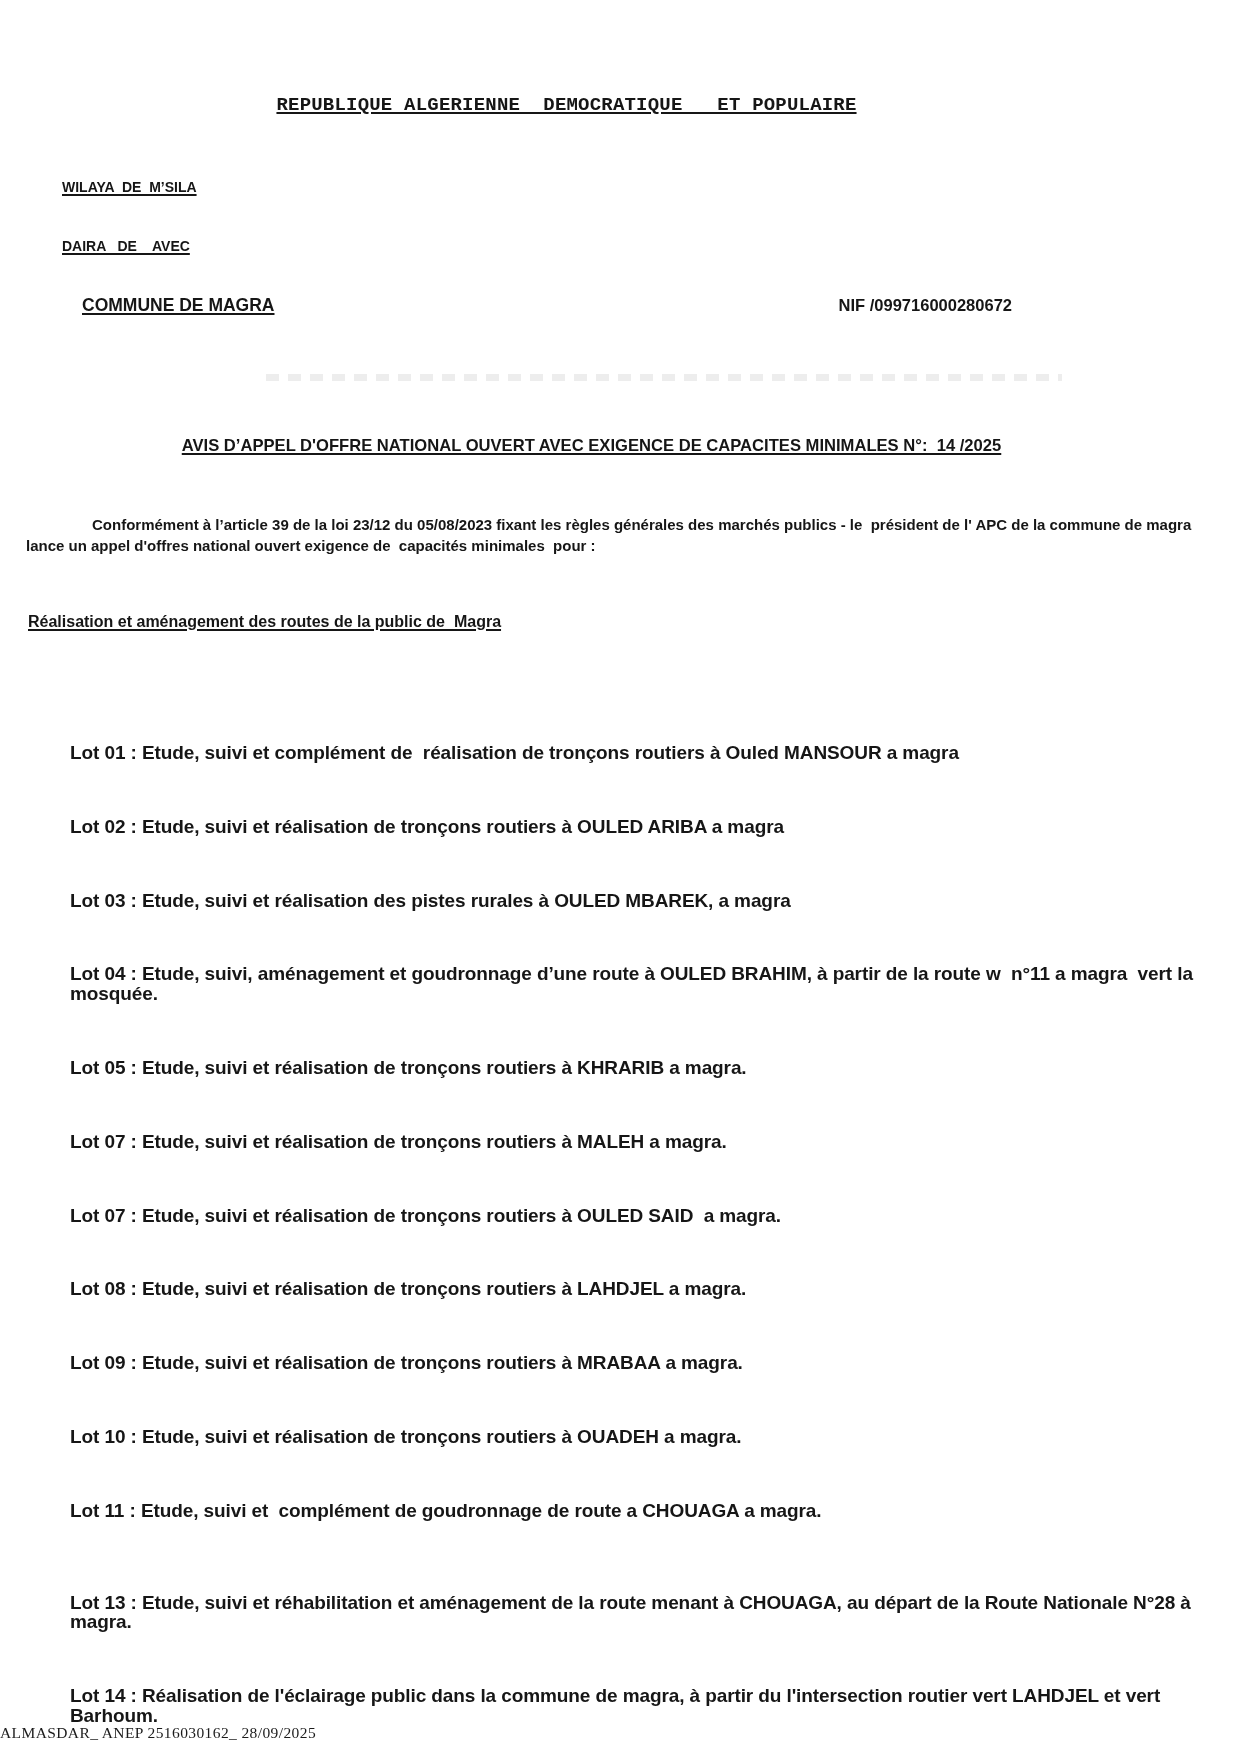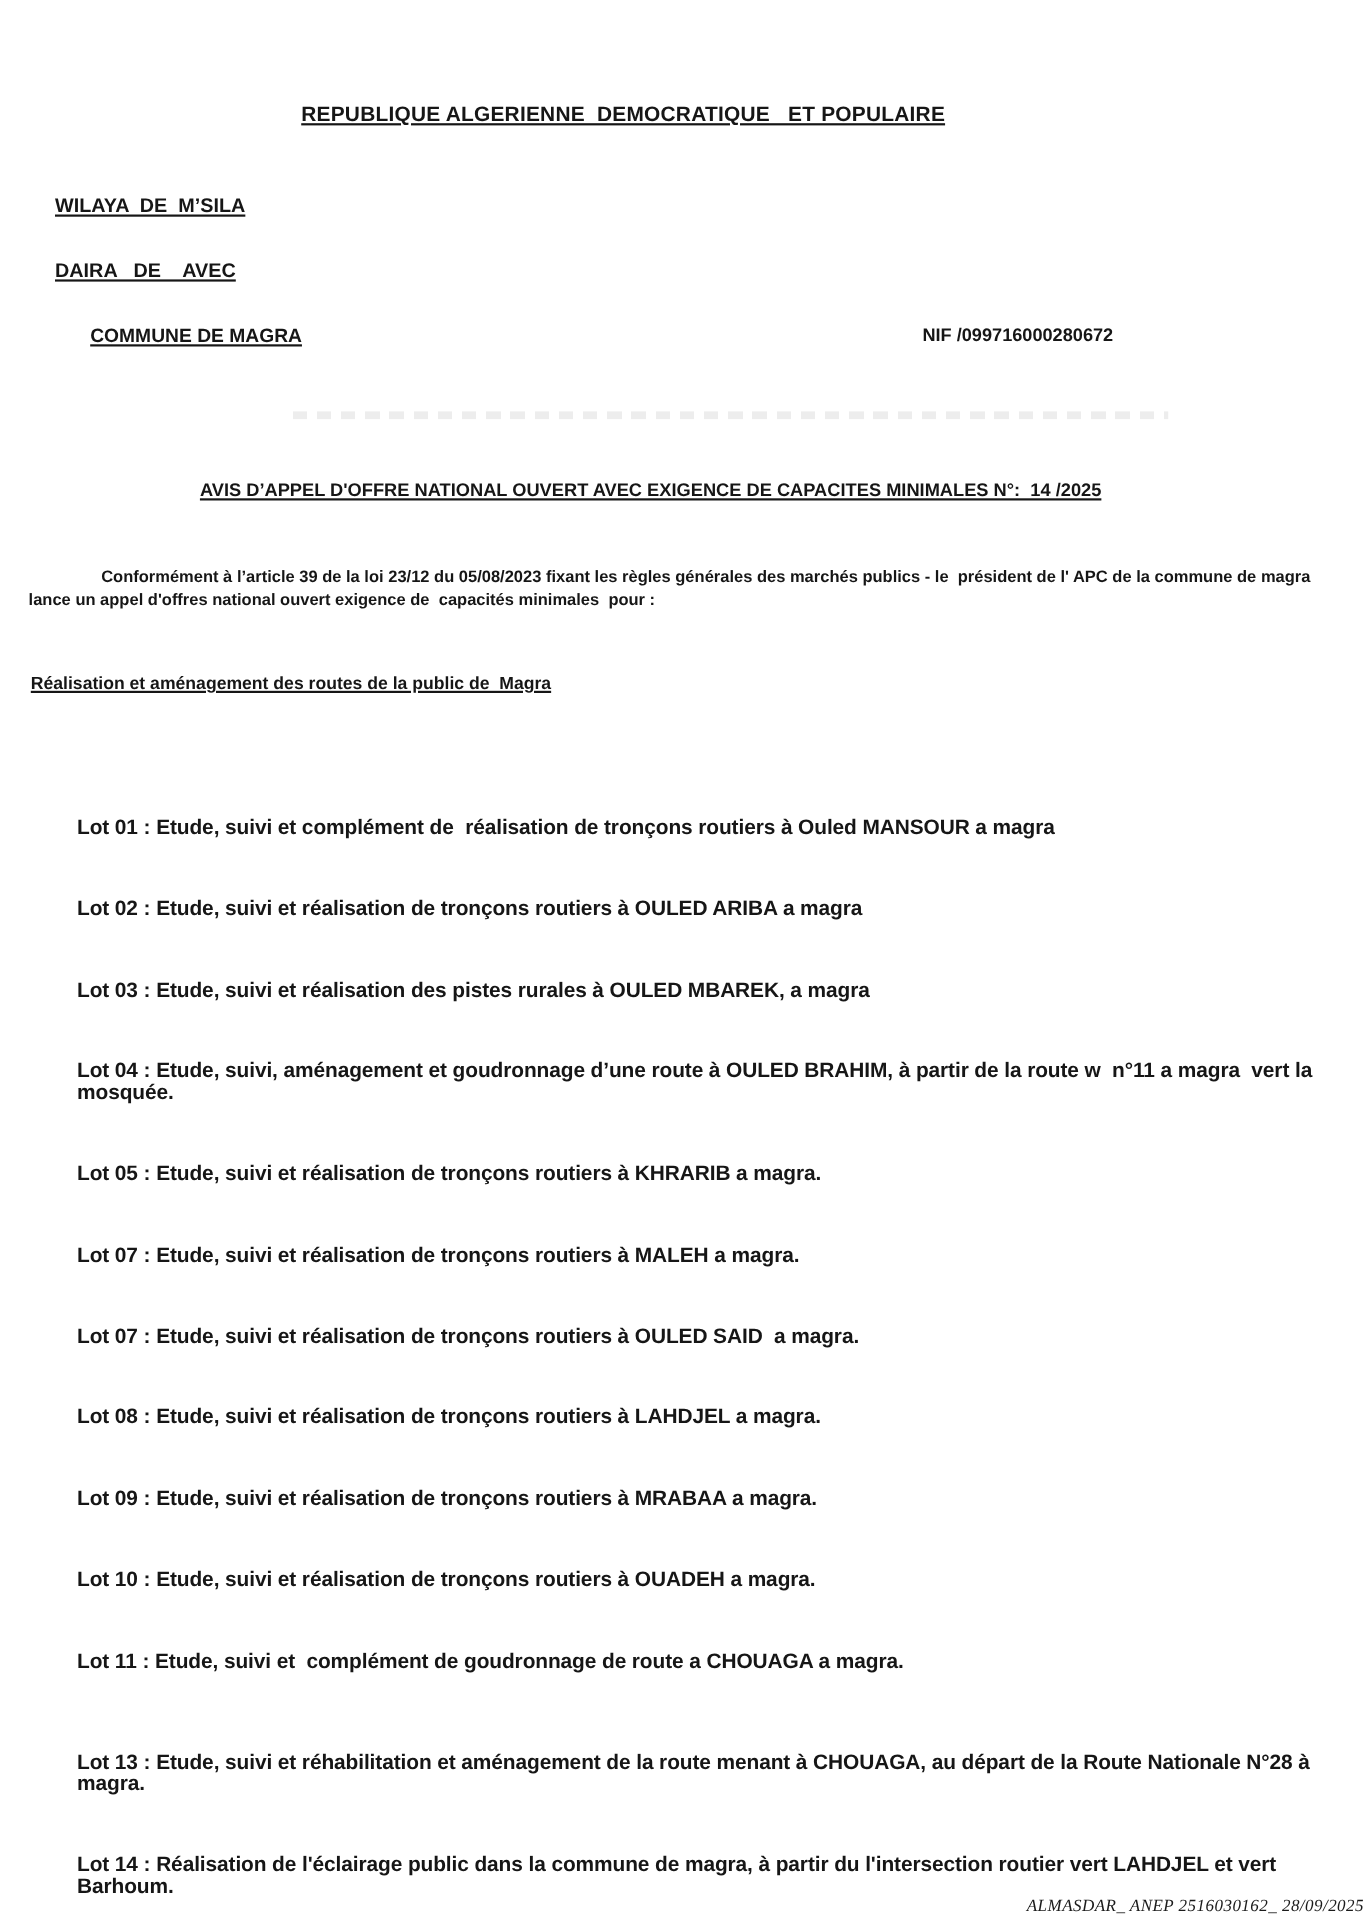--- a/index.html
+++ b/index.html
@@ -3,34 +3,34 @@
 <meta charset="utf-8">
 <style>
   html,body{margin:0;padding:0;background:#ffffff;}
   body{
     width:1240px;height:1754px;position:relative;overflow:hidden;
     font-family:"Liberation Sans",sans-serif;color:#161616;font-weight:700;
   }
   .page{padding:40px 28px 0 26px;white-space:pre-wrap;}
   .u{text-decoration:underline;text-decoration-thickness:1.6px;text-underline-offset:2px;}
 
-  .republic{text-align:center;font-size:19px;padding-right:105px;letter-spacing:.2px;margin-bottom:6px;}
-  .org{font-size:18px;margin-left:24px;line-height:23px;}
+  .republic{text-align:center;font-size:19px;padding-right:105px;letter-spacing:.2px;margin-bottom:6px;font-family:Liberation Mono, monospace;}
+  .org{font-size:14px;margin-left:36px;line-height:23px;}
   .commune-row{display:flex;justify-content:space-between;align-items:center;margin-left:56px;line-height:23px;}
   .nif{font-size:16.5px;margin-right:200px;}
   .smudge{height:7px;margin:3px 150px 1px 240px;
     background:repeating-linear-gradient(90deg,rgba(0,0,0,.07) 0 13px,transparent 13px 22px);}
   .notice-title{text-align:center;font-size:16.6px;padding-right:55px;margin-bottom:4px;}
 
   .intro{font-size:15px;line-height:21px;text-indent:66px;}
   .works-title{font-size:16px;margin:3px 0 4px 2px;}
   .lots div{font-size:19px;line-height:19.8px;letter-spacing:-.1px;margin-left:44px;}
 
-  .footer{position:absolute;bottom:12px;left:0;width:100%;text-align:right;
-    font-family:"Liberation Serif",serif;font-weight:400;font-size:15.5px;letter-spacing:.4px;color:#1b1b1b;font-style:italic;}
+  .footer{position:absolute;bottom:12px;left:0;width:100%;text-align:left;
+    font-family:"Liberation Serif",serif;font-weight:400;font-size:15.5px;letter-spacing:.4px;color:#1b1b1b;}
 </style>
 </head>
 <body>
 
 <div class="page">
 
   <div class="republic"><span class="u">REPUBLIQUE ALGERIENNE  DEMOCRATIQUE   ET POPULAIRE</span></div>
 
   <div class="org"><span class="u">WILAYA  DE  M’SILA</span></div>
   <div class="org"><span class="u">DAIRA   DE    AVEC</span></div>

